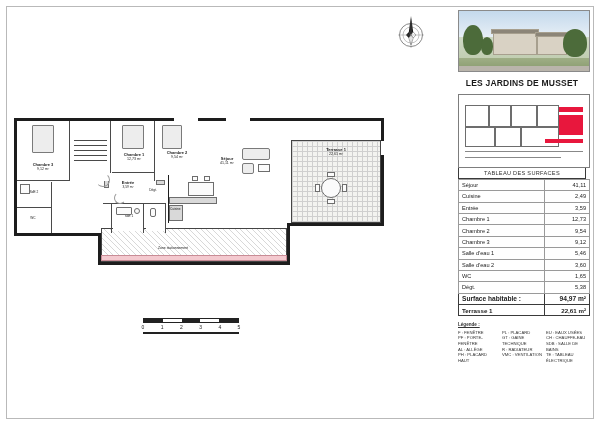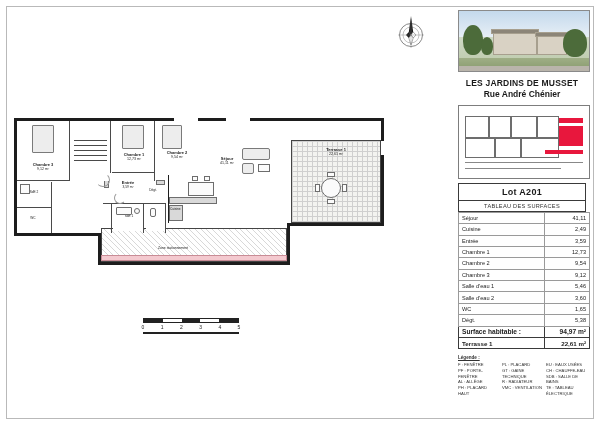--- a/index.html
+++ b/index.html
@@ -482,39 +482,37 @@
       <div class="photo-bld roof" style="left:32px; top:18px; width:48px; height:5px;"></div>
       <div class="photo-bld" style="left:78px; top:25px; width:30px; height:19px;"></div>
       <div class="photo-bld roof" style="left:76px; top:21px; width:34px; height:5px;"></div>
       <div class="photo-tree" style="left:4px; top:14px; width:20px; height:30px;"></div>
       <div class="photo-tree" style="left:104px; top:18px; width:24px; height:28px;"></div>
       <div class="photo-tree" style="left:22px; top:26px; width:12px; height:18px;"></div>
     </div>
 
     <div class="title-block">
       <div class="t1">LES JARDINS DE MUSSET</div>
-      <div class="t2">Rue André Chénier</div>
     </div>
 
     <div class="key-plan">
       <div class="kp-unit" style="left:6px; top:10px; width:24px; height:22px;"></div>
       <div class="kp-unit" style="left:30px; top:10px; width:22px; height:22px;"></div>
       <div class="kp-unit" style="left:52px; top:10px; width:26px; height:22px;"></div>
       <div class="kp-unit" style="left:78px; top:10px; width:22px; height:22px;"></div>
       <div class="kp-unit" style="left:6px; top:32px; width:30px; height:20px;"></div>
       <div class="kp-unit" style="left:36px; top:32px; width:26px; height:20px;"></div>
       <div class="kp-unit" style="left:62px; top:32px; width:38px; height:20px;"></div>
       <div class="kp-hl" style="left:100px; top:12px; width:24px; height:5px;"></div>
       <div class="kp-hl" style="left:100px; top:20px; width:24px; height:20px;"></div>
       <div class="kp-hl" style="left:86px; top:44px; width:38px; height:4px;"></div>
       <div class="kp-line" style="left:6px; top:56px; width:118px; height:0.6px;"></div>
       <div class="kp-line" style="left:6px; top:62px; width:96px; height:0.6px;"></div>
     </div>
 
-    <div class="lot-row">Lot A201</div>
     <div class="tab-head">TABLEAU DES SURFACES</div>
 
     <table class="surfaces">
       <tbody>
         <tr>
           <td class="lbl">Séjour</td>
           <td class="val">41,11</td>
         </tr>
         <tr>
           <td class="lbl">Cuisine</td>

